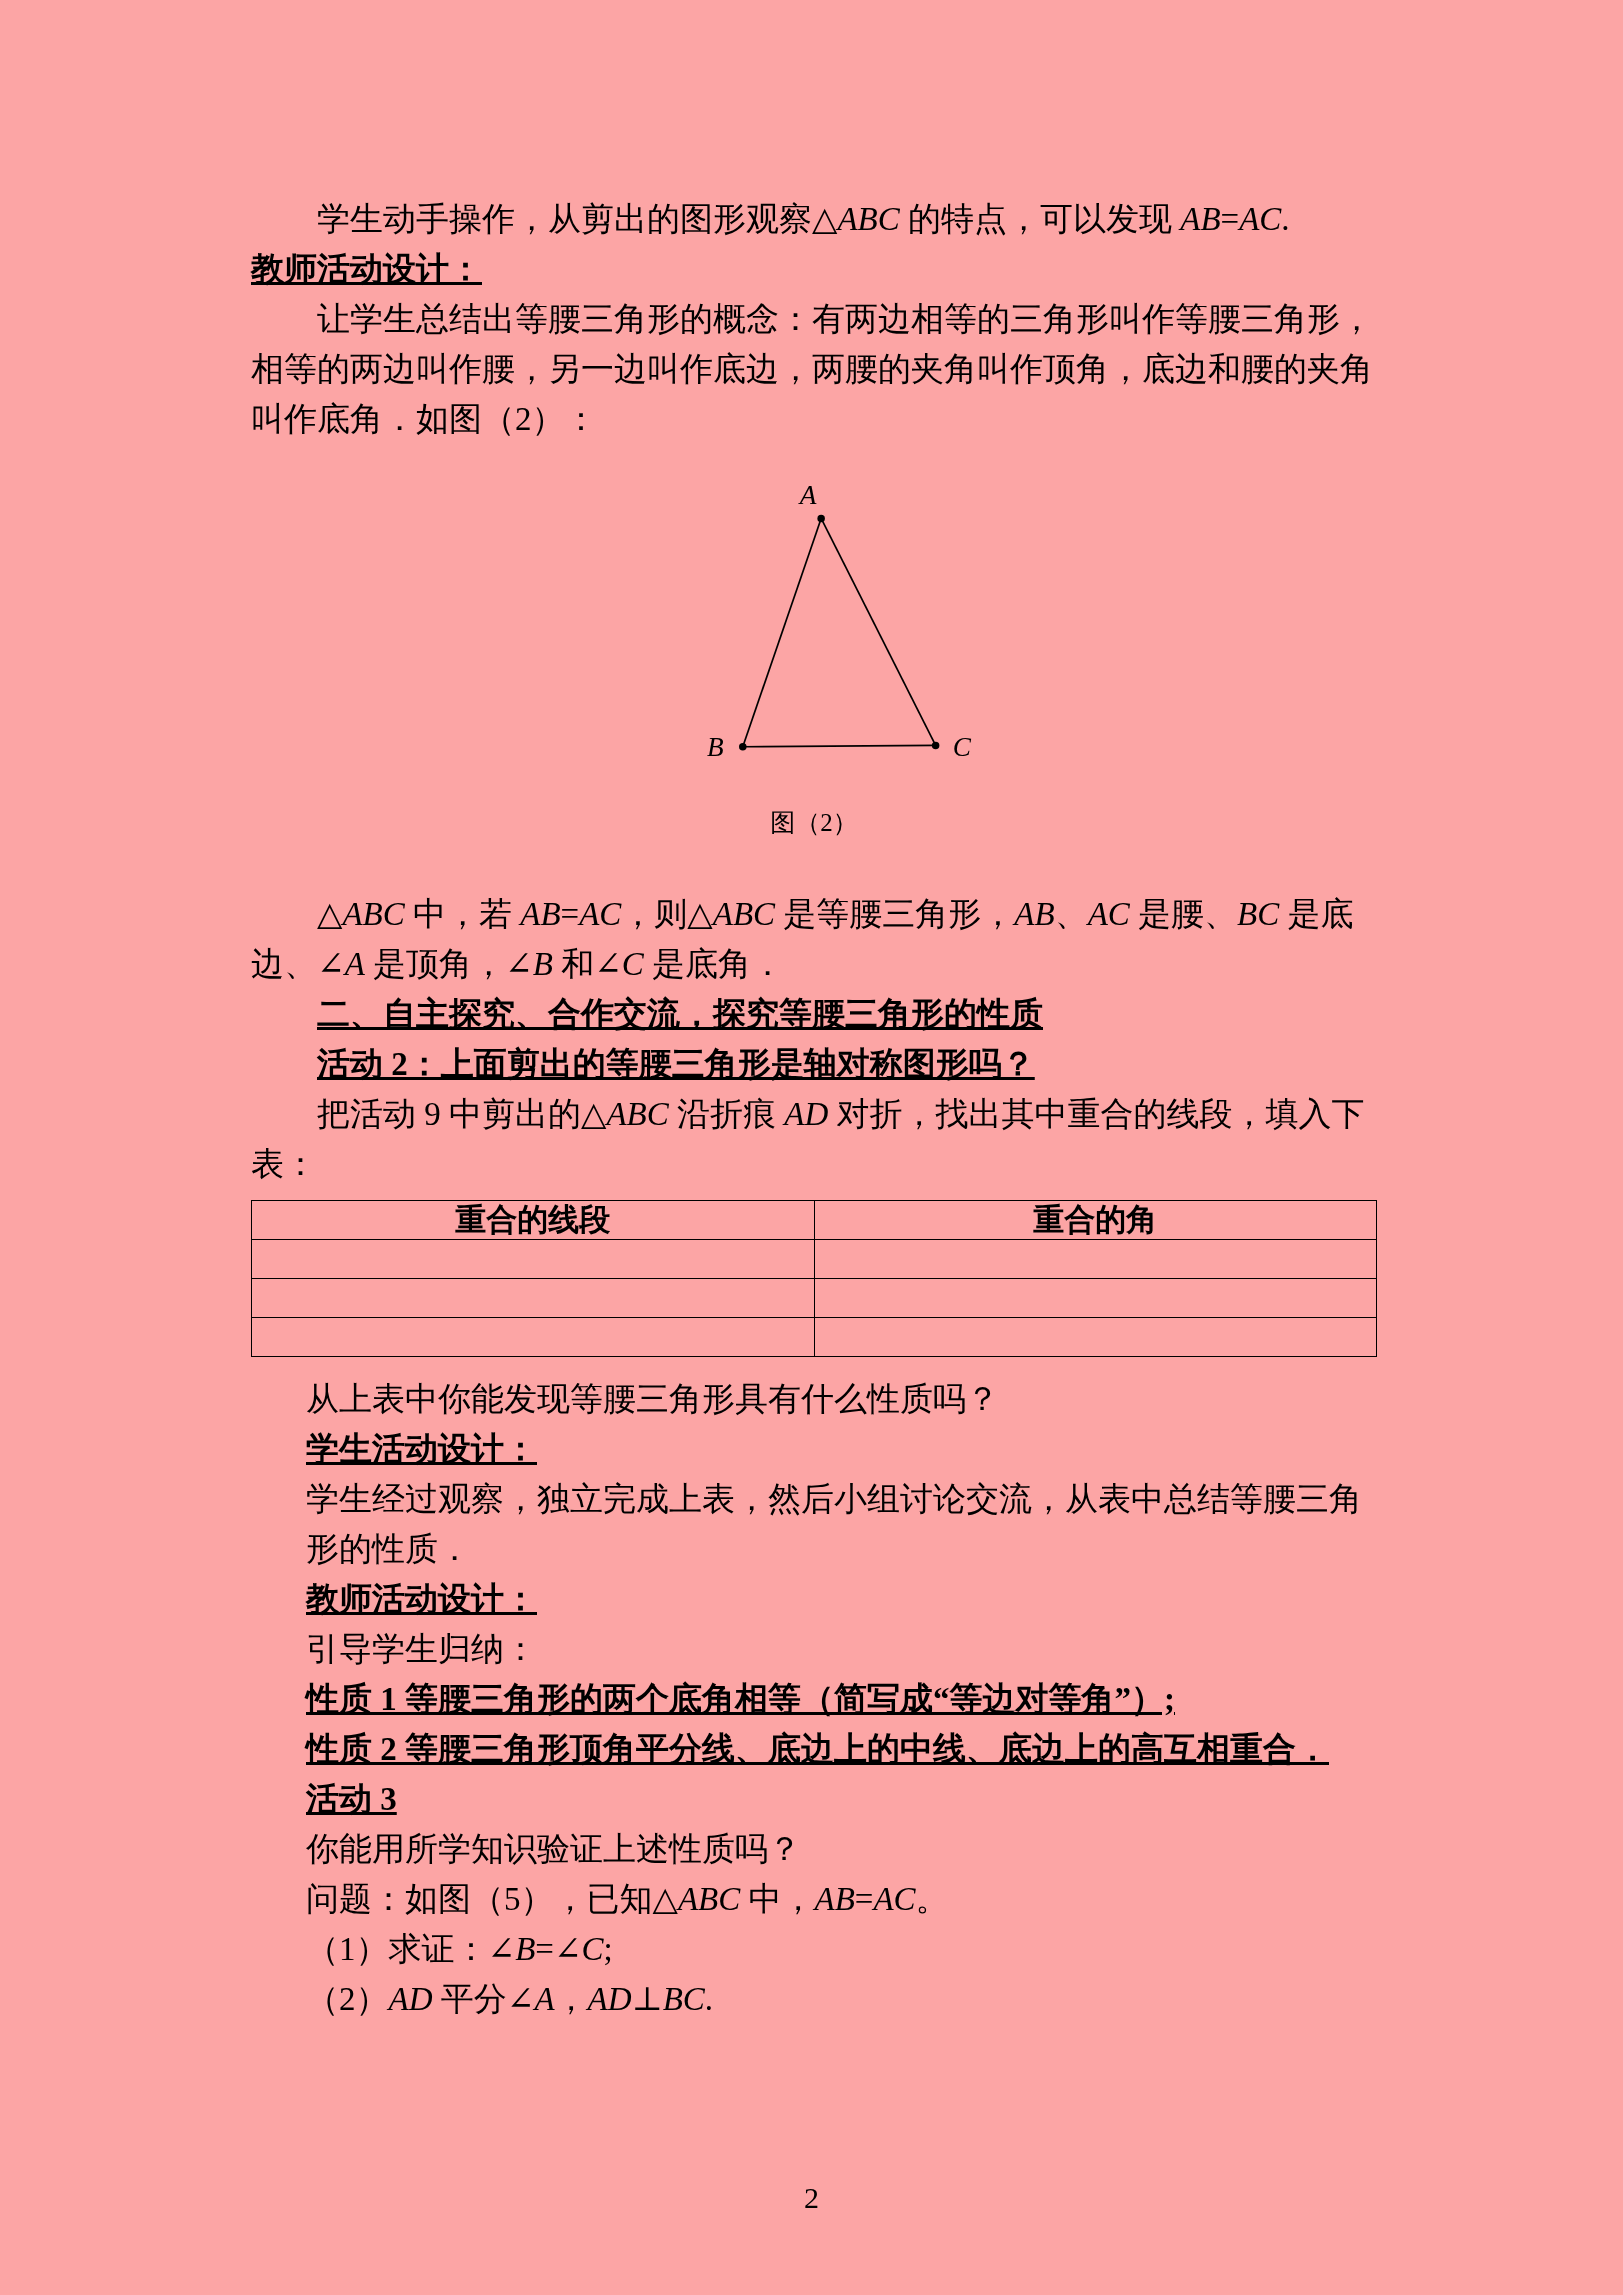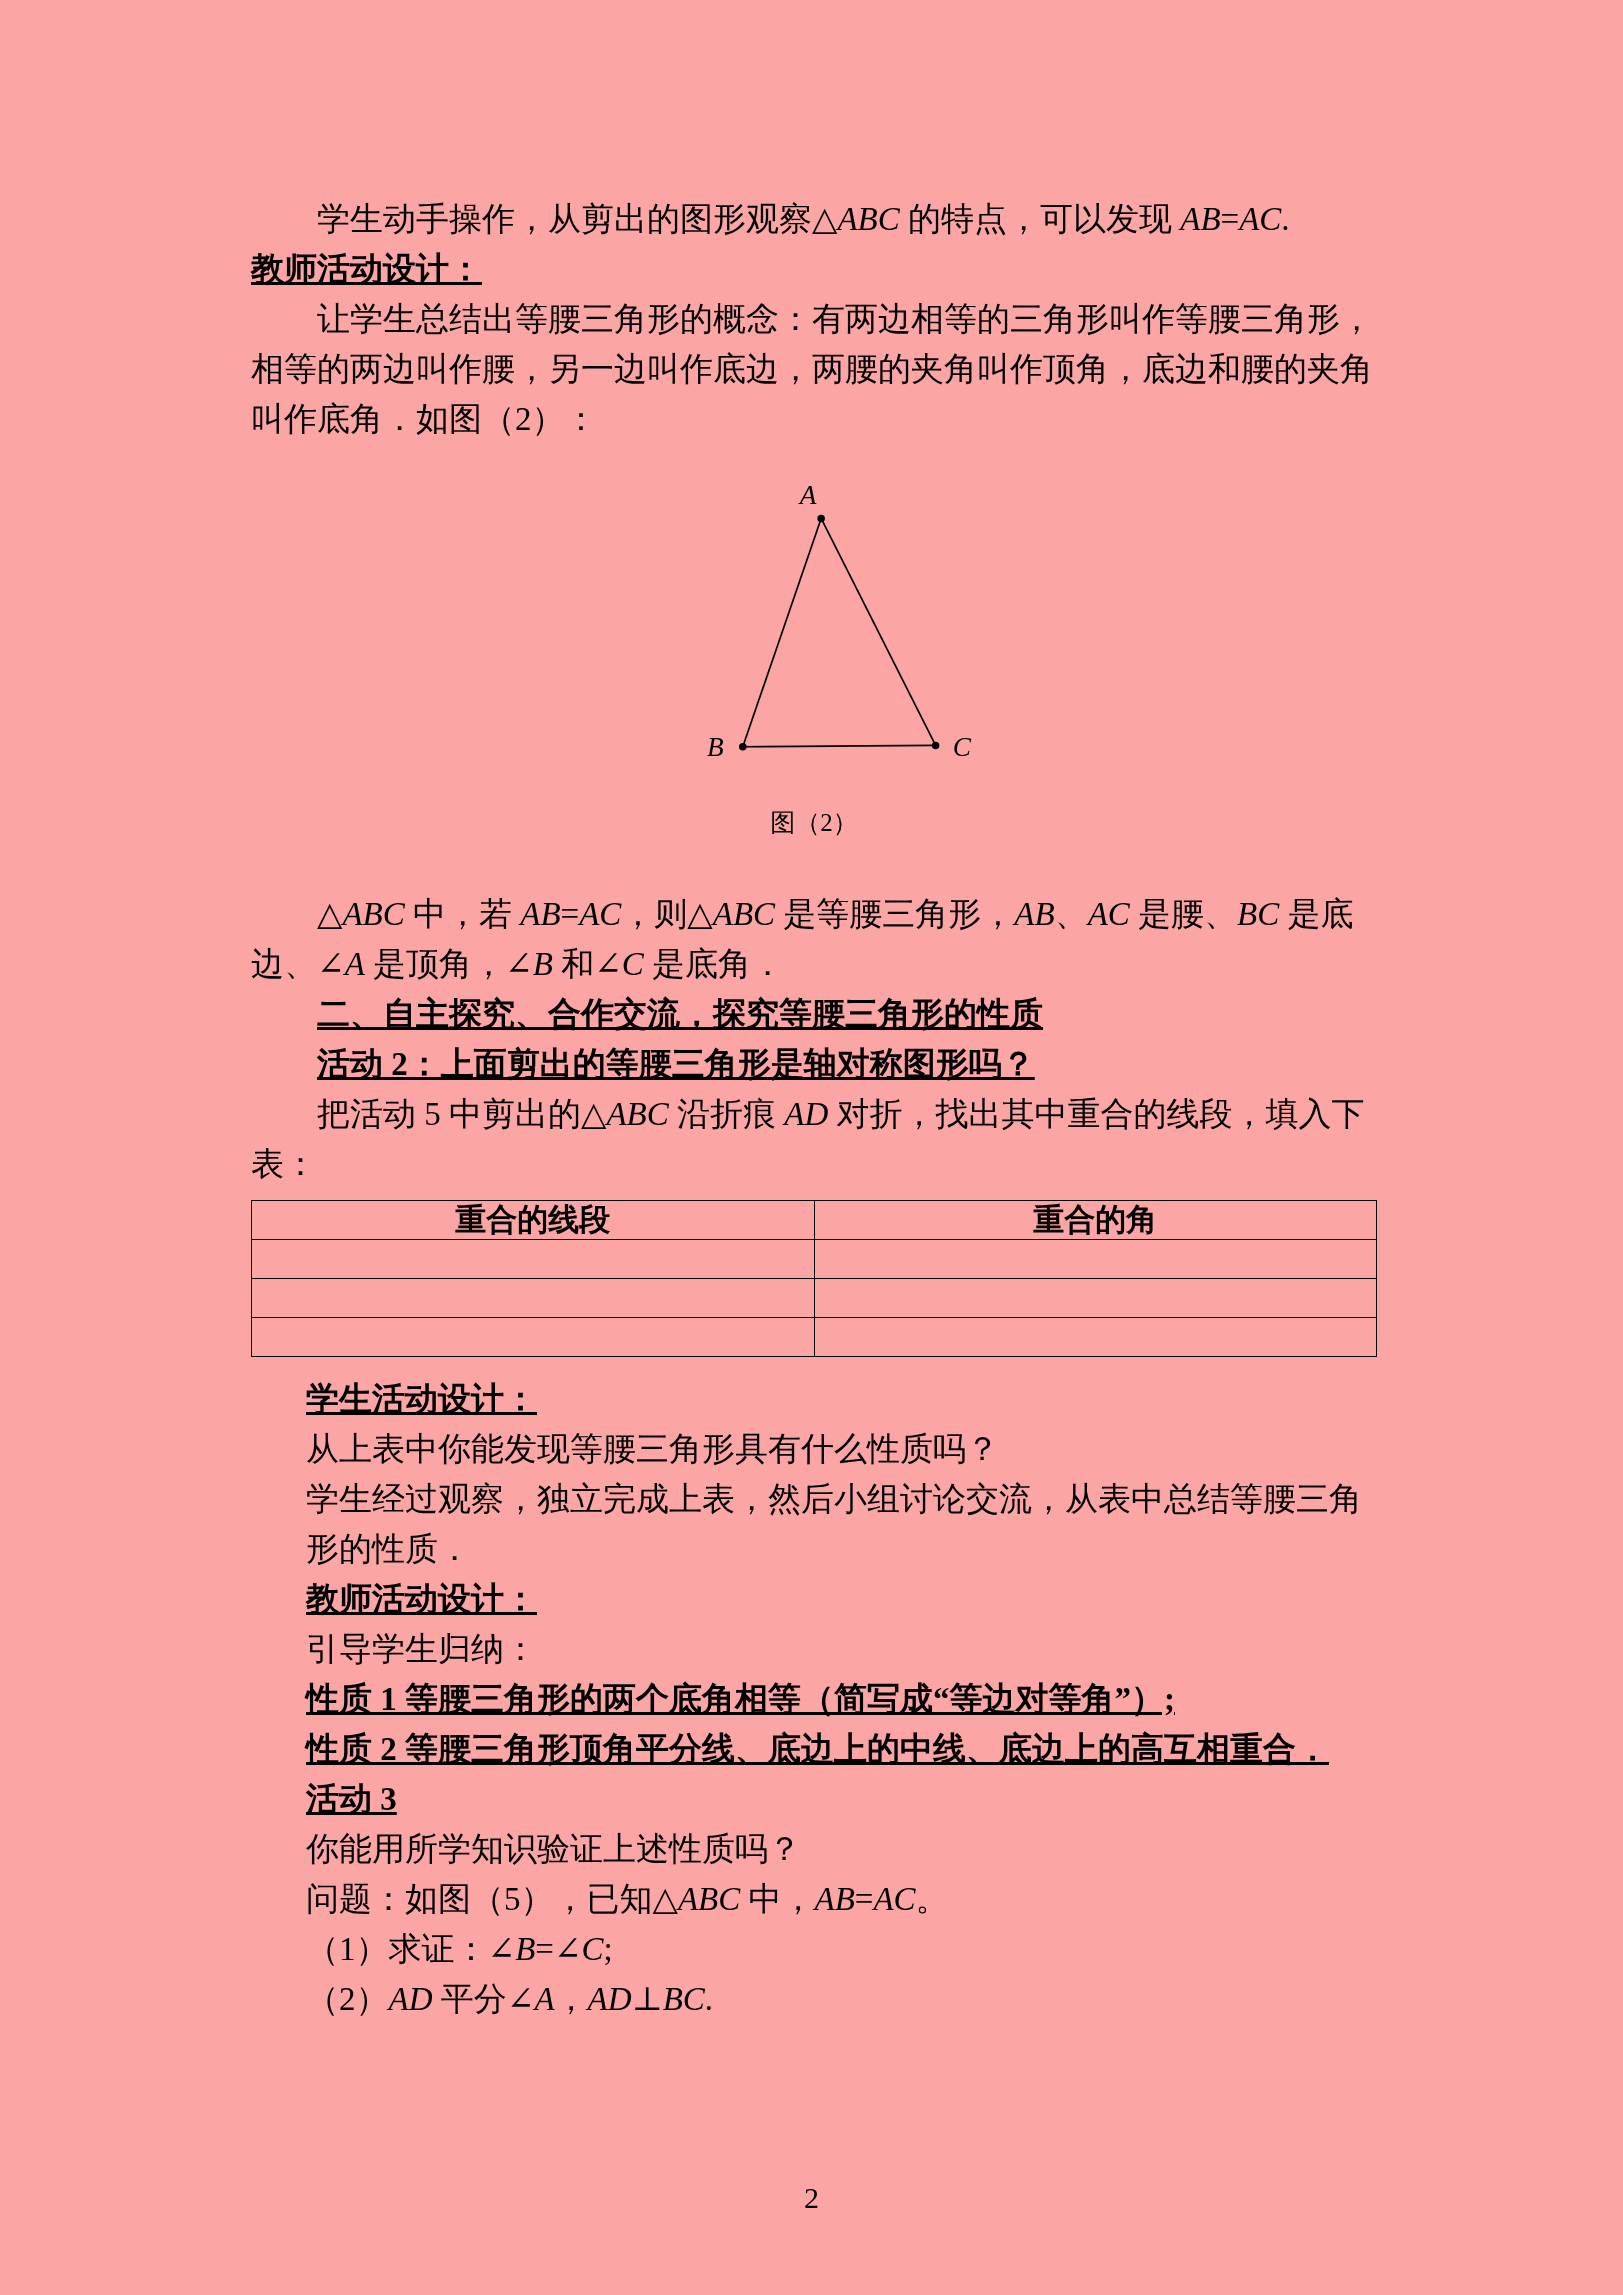--- a/index.html
+++ b/index.html
@@ -50,21 +50,21 @@
         <text class="flabel" x="102" y="404" text-anchor="end">B</text>
         <text class="flabel" x="438" y="404" text-anchor="start">C</text>
       </svg>
       <div class="caption">图（2）</div>
     </div>
 
     <div class="line ind"><span>△</span><span class="it">ABC</span><span> 中，若 </span><span class="it">AB</span><span>=</span><span class="it">AC</span><span>，则△</span><span class="it">ABC</span><span> 是等腰三角形，</span><span class="it">AB</span><span>、</span><span class="it">AC</span><span> 是腰、</span><span class="it">BC</span><span> 是底</span></div>
     <div class="line"><span>边、∠</span><span class="it">A</span><span> 是顶角，∠</span><span class="it">B</span><span> 和∠</span><span class="it">C</span><span> 是底角．</span></div>
     <div class="line ind b">二、自主探究、合作交流，探究等腰三角形的性质</div>
     <div class="line ind b">活动 2：上面剪出的等腰三角形是轴对称图形吗？</div>
-    <div class="line ind"><span>把活动 5 中剪出的△</span><span class="it">ABC</span><span> 沿折痕 </span><span class="it">AD</span><span> 对折，找出其中重合的线段，填入下</span></div>
+    <div class="line ind"><span>把活动 9 中剪出的△</span><span class="it">ABC</span><span> 沿折痕 </span><span class="it">AD</span><span> 对折，找出其中重合的线段，填入下</span></div>
     <div class="line">表：</div>
 
     <table class="tbl">
       <thead>
         <tr>
           <th>重合的线段</th>
           <th>重合的角</th>
         </tr>
       </thead>
       <tbody>
@@ -77,22 +77,22 @@
           <td></td>
         </tr>
         <tr>
           <td></td>
           <td></td>
         </tr>
       </tbody>
     </table>
 
     <div class="sub">
+      <div class="line">从上表中你能发现等腰三角形具有什么性质吗？</div>
       <div class="line b">学生活动设计：</div>
-      <div class="line">从上表中你能发现等腰三角形具有什么性质吗？</div>
       <div class="line">学生经过观察，独立完成上表，然后小组讨论交流，从表中总结等腰三角</div>
       <div class="line">形的性质．</div>
       <div class="line b">教师活动设计：</div>
       <div class="line">引导学生归纳：</div>
       <div class="line b">性质 1  等腰三角形的两个底角相等（简写成“等边对等角”）;</div>
       <div class="line b">性质 2  等腰三角形顶角平分线、底边上的中线、底边上的高互相重合．</div>
       <div class="line b">活动 3</div>
       <div class="line">你能用所学知识验证上述性质吗？</div>
       <div class="line"><span>问题：如图（5），已知△</span><span class="it">ABC</span><span> 中，</span><span class="it">AB</span><span>=</span><span class="it">AC</span><span>。</span></div>
       <div class="line"><span>（1）求证：∠</span><span class="it">B</span><span>=∠</span><span class="it">C</span><span>;</span></div>

